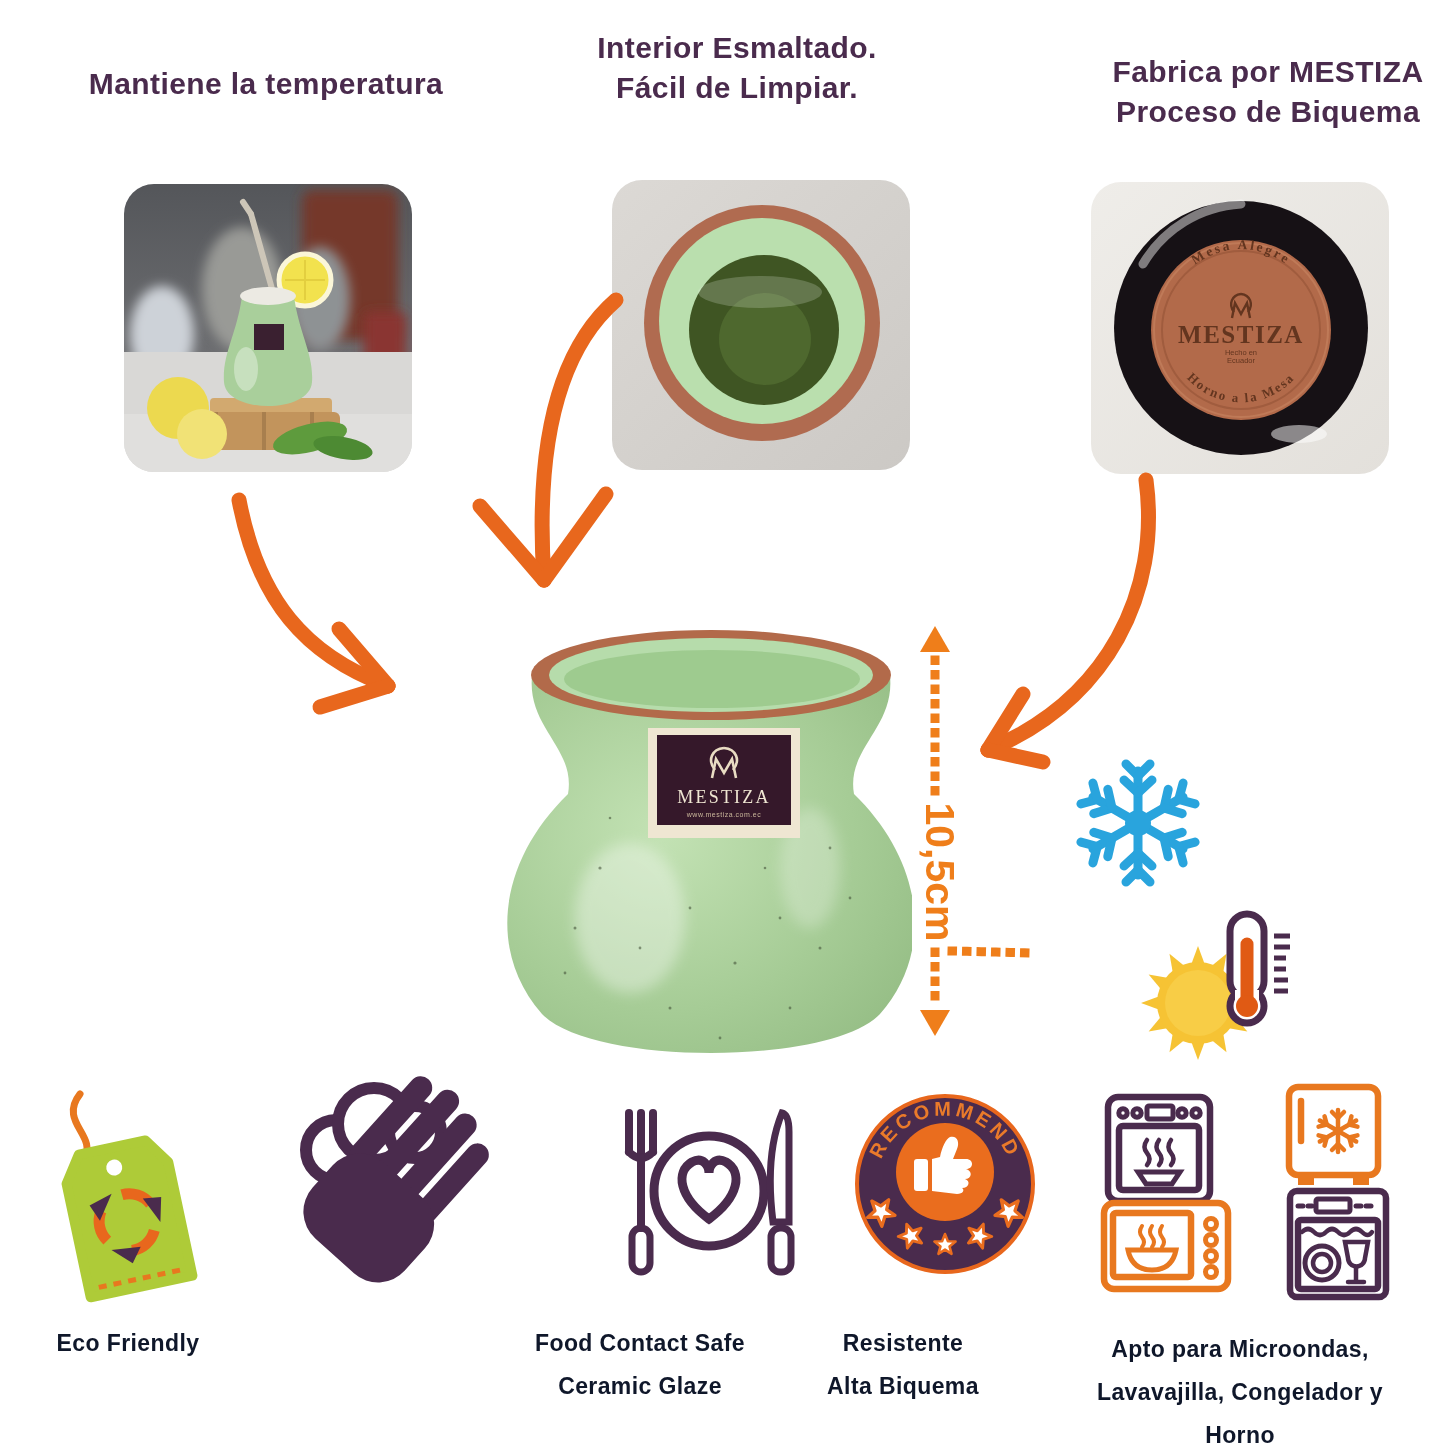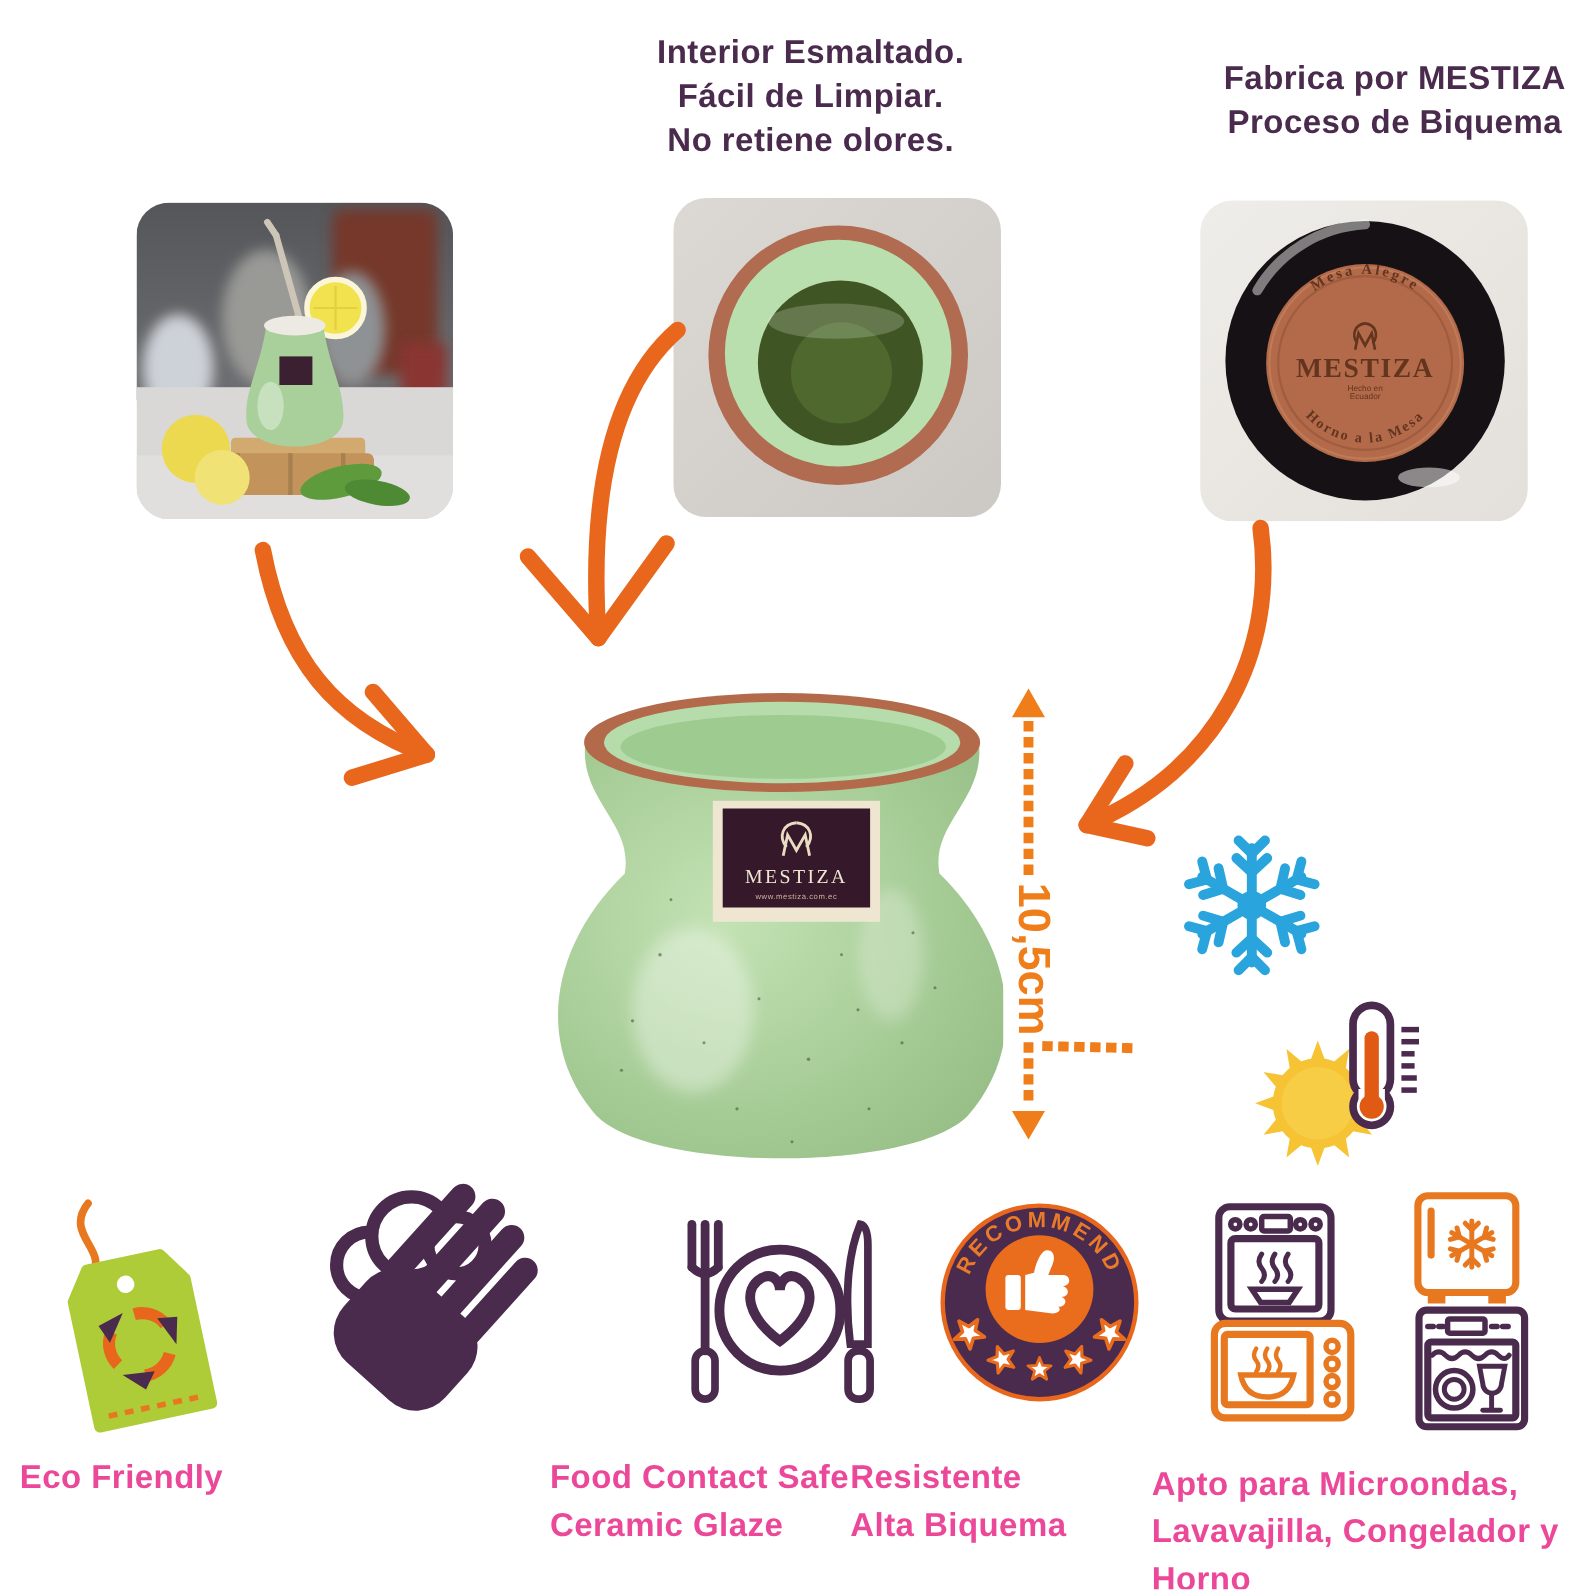--- a/index.html
+++ b/index.html
@@ -1,38 +1,38 @@
 <!DOCTYPE html>
 <html><head>
 <meta charset="utf-8">
 <style>
   html,body{margin:0;padding:0;background:#ffffff;}
   #canvas{position:relative;width:1445px;height:1445px;background:#ffffff;overflow:hidden;
           font-family:"Liberation Sans",sans-serif;}
   .caption{position:absolute;color:#4a2b4d;font-weight:600;text-align:center;
            font-size:30px;line-height:40px;letter-spacing:.4px;}
-  .feature-label{position:absolute;color:#ec4899;font-weight:600;
-           font-size:30px;line-height:43px;letter-spacing:.4px;}
+  .feature-label{position:absolute;color:#0f172a;font-weight:600;text-align:center;
+           font-size:23px;line-height:43px;letter-spacing:.4px;}
   .photo{position:absolute;border-radius:30px;overflow:hidden;}
   .photo svg{display:block;}
   .abs{position:absolute;}
   svg{display:block;}
   .serif{font-family:"Liberation Serif",serif;}
 </style>
 </head>
 <body>
 
 <div id="canvas">
 
   <div class="caption" style="left:66px;top:64px;width:400px;">
+    <div>Mantiene la temperatura</div>
   </div>
   <div class="caption" style="left:537px;top:28px;width:400px;">
     <div>Interior Esmaltado.</div>
     <div>Fácil de Limpiar.</div>
-    <div>No retiene olores.</div>
   </div>
   <div class="caption" style="left:1068px;top:52px;width:400px;">
     <div>Fabrica por MESTIZA</div>
     <div>Proceso de Biquema</div>
   </div>
 
   <div class="photo" style="left:124px;top:184px;width:288px;height:288px;">
     <svg width="288" height="288" viewBox="0 0 288 288">
       <defs>
         <filter id="lpb" x="-30%" y="-30%" width="160%" height="160%">

